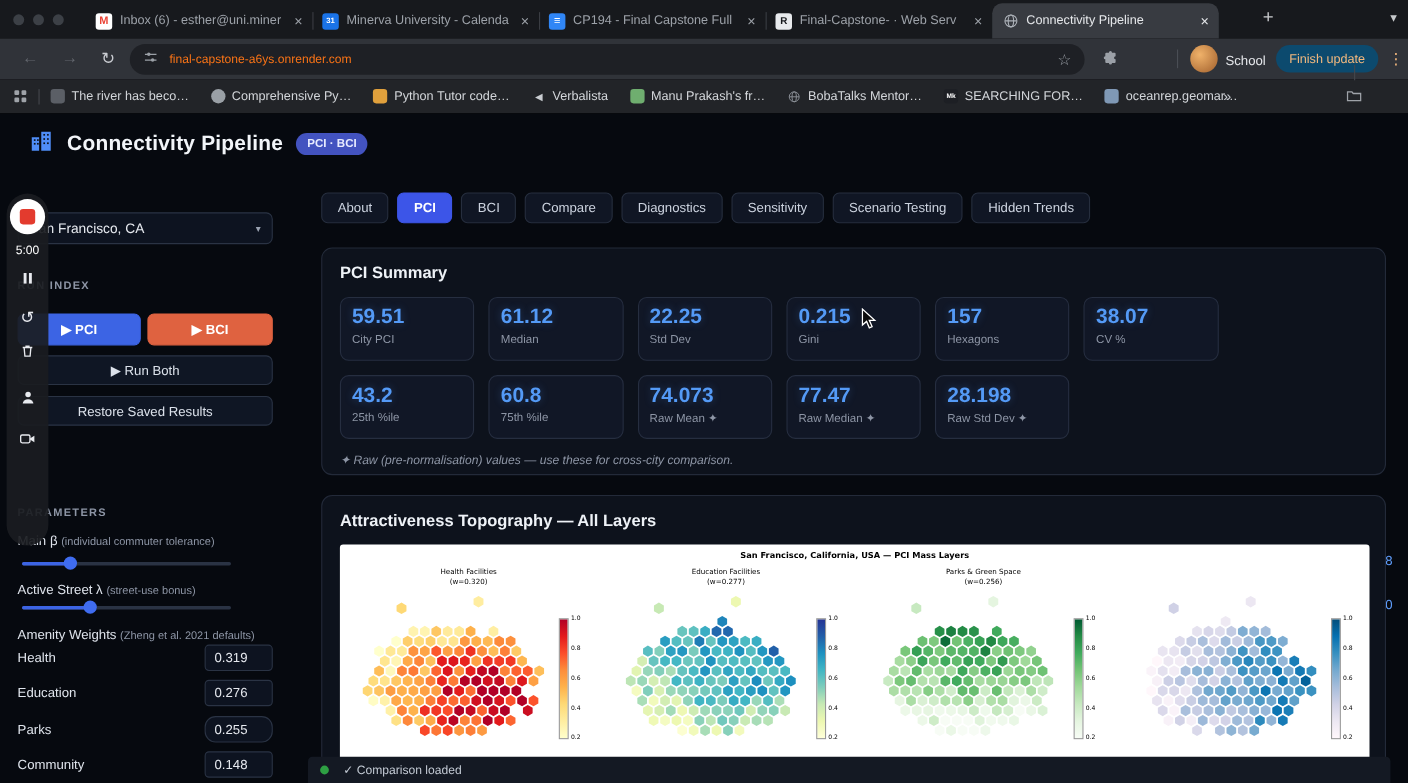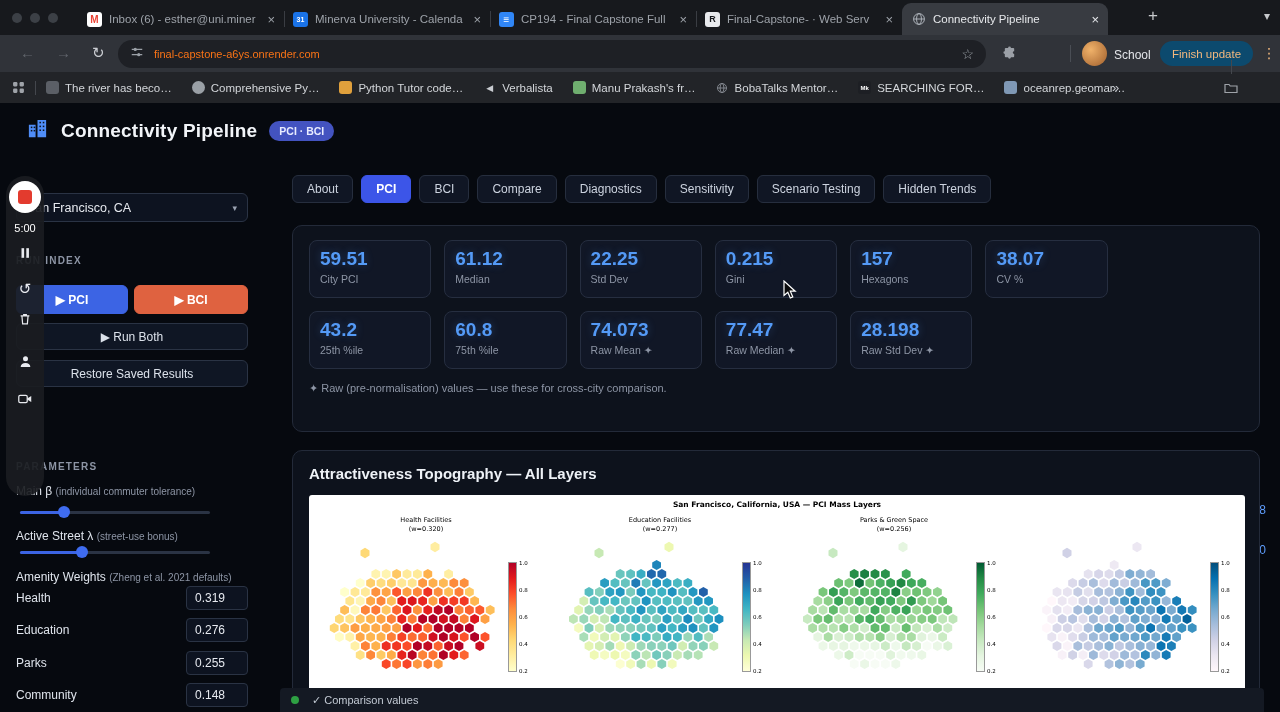--- a/index.html
+++ b/index.html
@@ -73,21 +73,21 @@
 .apptab{height:28px;padding:0 14px;border-radius:6px;background:#101624;border:1px solid #262e3e;color:#ccd3df;font-size:12px;font-family:inherit;white-space:nowrap;}
 .apptab.active{background:#3c55e8;border-color:#3c55e8;color:#fff;font-weight:bold;}
 .panel{position:absolute;left:292px;width:968px;background:#0d121c;border:1px solid #232a39;border-radius:10px;padding:14px 16px;}
 .panel h2{font-size:15px;color:#eef2f7;margin-bottom:13px;font-weight:bold;}
 #panel-pci{top:122px;height:207px;}
 #panel-topo{top:347px;height:430px;}
 .cards{display:grid;grid-template-columns:repeat(7,1fr);gap:13px;margin-bottom:13px;}
 .card{height:58px;background:#111726;border:1px solid #262e40;border-radius:8px;padding:7px 10px;}
 .card-value{font-size:19px;font-weight:bold;color:#549af6;text-shadow:0 0 8px rgba(80,150,250,.3);}
 .card-label{font-size:10.5px;color:#8d95a5;margin-top:3px;}
-.footnote{font-size:11px;color:#8d95a5;margin-top:2px;}
+.footnote{font-size:11px;color:#8d95a5;margin-top:2px;font-style:italic;}
 
 
 .figure{position:relative;margin-top:10px;width:936px;height:240px;background:#fff;border-radius:3px;font-family:"DejaVu Sans",sans-serif;color:#000;overflow:hidden;}
 .fig-title{position:absolute;top:5px;width:100%;text-align:center;font-size:7.5px;font-weight:bold;}
 .fig-col{position:absolute;top:0;width:234px;height:100%;}
 .sp-title{position:absolute;top:21px;width:100%;text-align:center;font-size:6.5px;line-height:8.5px;}
 .hexmap{position:absolute;left:12px;top:42px;width:185px;height:170px;}
 .cbar{position:absolute;left:200px;top:68px;width:7px;height:108px;outline:1px solid #999;}
 .cbar-ticks{position:absolute;left:0;top:0;width:100%;height:100%;}
 .cbar-ticks span{position:absolute;left:210px;font-size:5.5px;line-height:6px;}
@@ -302,36 +302,37 @@
   <div class="sl-value" style="top:440px;">0.30</div>
 
   <div class="sb-label" style="top:467px;">
     <span>Amenity Weights</span> <span class="sb-sub">(Zheng et al. 2021 defaults)</span>
   </div>
   <div class="sb-label" style="top:488px;">Health</div>
   <input class="wt-input" style="top: 483px;" value="0.319">
   <div class="sb-label" style="top:520px;">Education</div>
   <input class="wt-input" style="top: 515px;" value="0.276">
   <div class="sb-label" style="top:553px;">Parks</div>
-  <input class="wt-input" style="top: 548px;" value="0.255">
+  <input class="wt-input" style="top: 548px; border-radius: 10px;" value="0.255">
   <div class="sb-label" style="top:585px;">Community</div>
   <input class="wt-input" style="top: 580px;" value="0.148">
 
   <div class="apptabs">
     <button class="apptab">About</button>
     <button class="apptab active">PCI</button>
     <button class="apptab">BCI</button>
     <button class="apptab">Compare</button>
     <button class="apptab">Diagnostics</button>
     <button class="apptab">Sensitivity</button>
     <button class="apptab">Scenario Testing</button>
     <button class="apptab">Hidden Trends</button>
   </div>
 
   <div class="panel" id="panel-pci">
+    <h2>PCI Summary</h2>
     <div class="cards">
       <div class="card">
           <div class="card-value">59.51</div>
           <div class="card-label">City PCI</div>
         </div>
       <div class="card">
           <div class="card-value">61.12</div>
           <div class="card-label">Median</div>
         </div>
       <div class="card">
@@ -954,21 +955,21 @@
             <span style="top: 119px;">0.6</span>
             <span style="top: 146px;">0.4</span>
             <span style="top: 173px;">0.2</span>
           </div>
       </div>
     </div>
   </div>
 
   <div class="statusbar">
     <span class="status-dot"></span>
-    <span class="status-text">✓ Comparison values</span>
+    <span class="status-text">✓ Comparison loaded</span>
   </div>
 </div>
 
 <div class="recorder">
   <div class="rec-stop">
       <span></span>
     </div>
   <div class="rec-time">5:00</div>
   <div class="rec-ico" style="margin-top:10px;">
     <svg width="14" height="14" viewBox="0 0 16 16">

